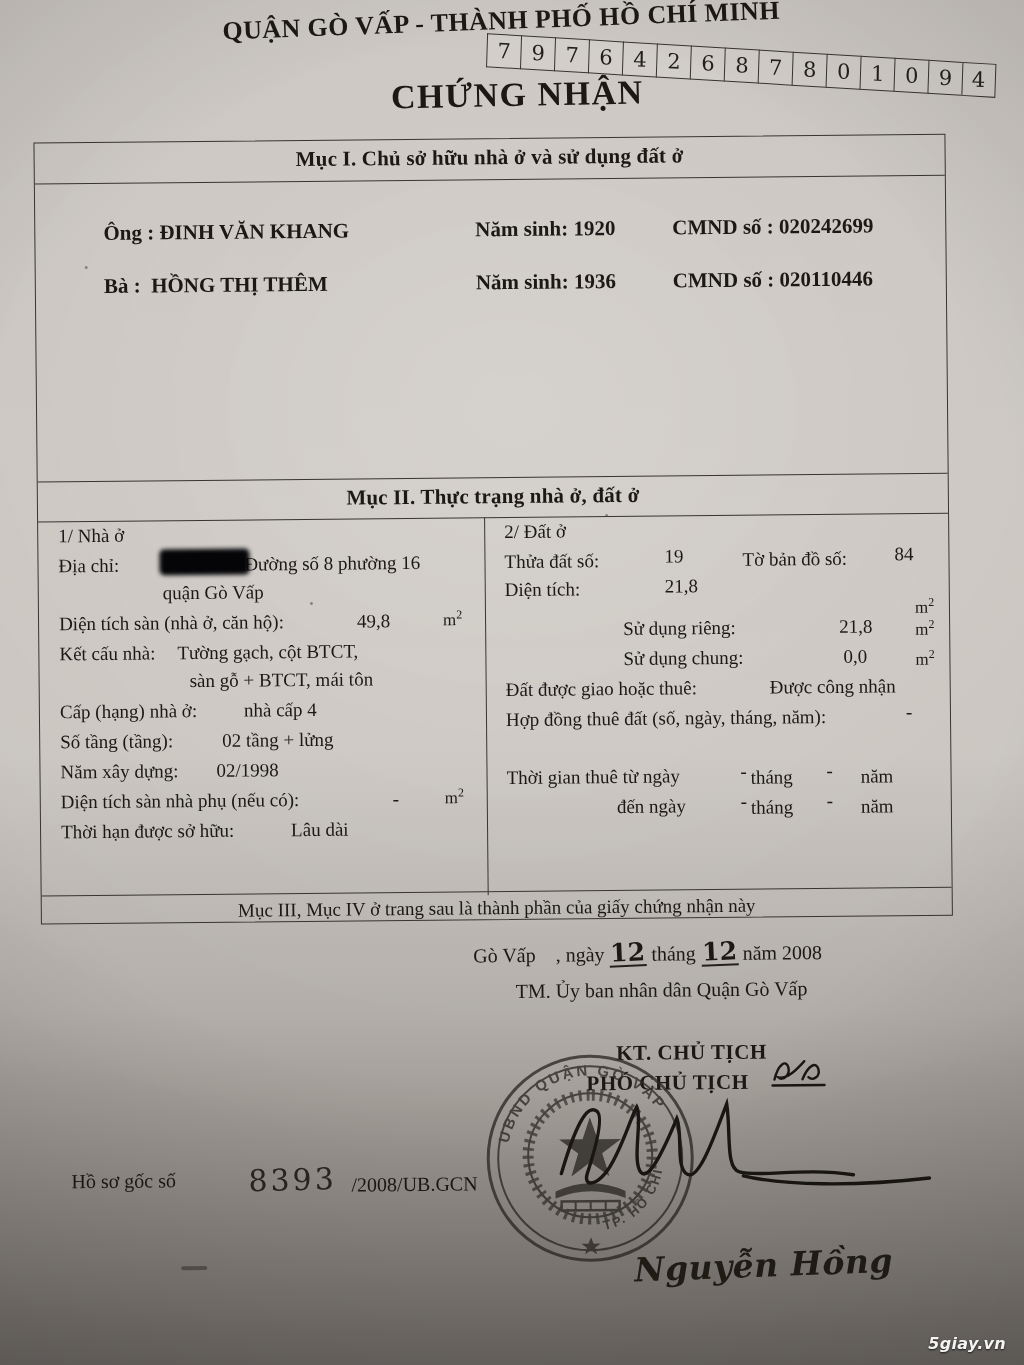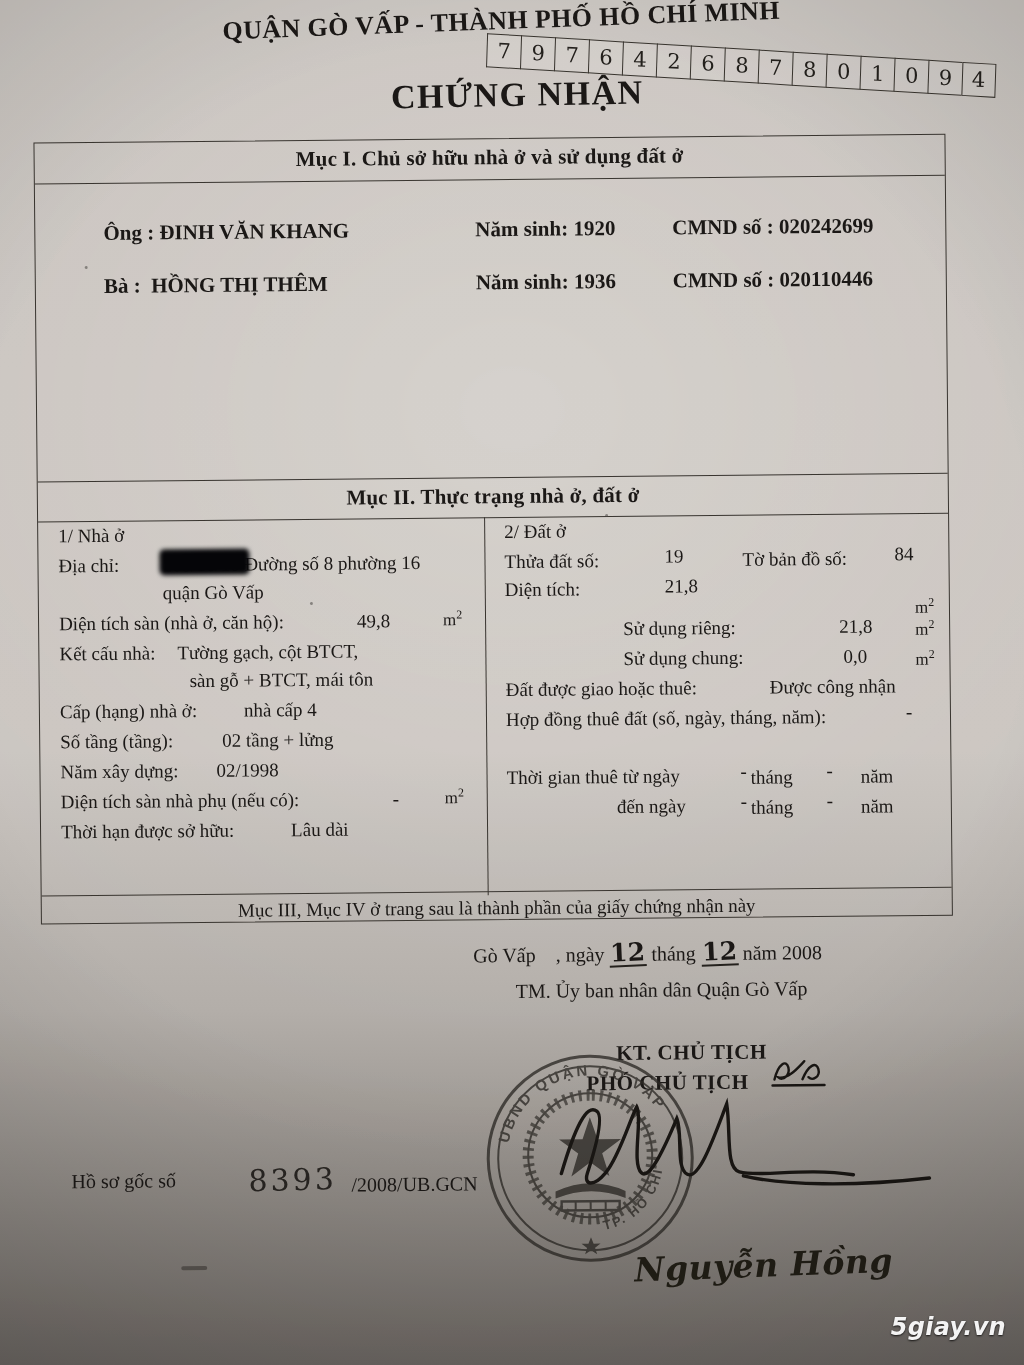--- a/index.html
+++ b/index.html
@@ -190,26 +190,26 @@
     width: 70px; height: 34px;
     z-index: 25;
   }
 
   
   .speck { position:absolute; background:#4b4743; border-radius:50%; opacity:.55; }
 
   
   #watermark {
     position:absolute;
-    right: 18px; bottom: 24px;
+    right: 18px; bottom: 12px;
     color: #f2f2f2;
     font-family: "DejaVu Sans", sans-serif;
     font-style: italic;
     font-weight: bold;
-    font-size: 24px;
+    font-size: 16px;
     letter-spacing: .3px;
     text-shadow: 0 1px 2px rgba(0,0,0,.75);
     z-index: 60;
   }
 </style>
 </head>
 <body>
 
 <div id="photo">
  <div id="page">

